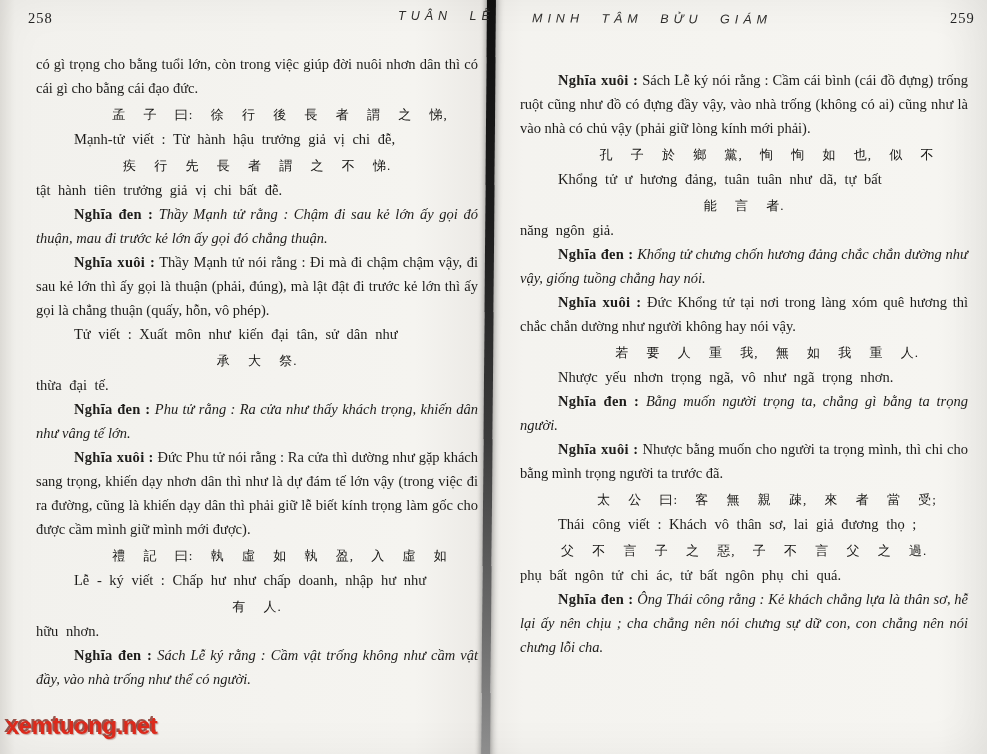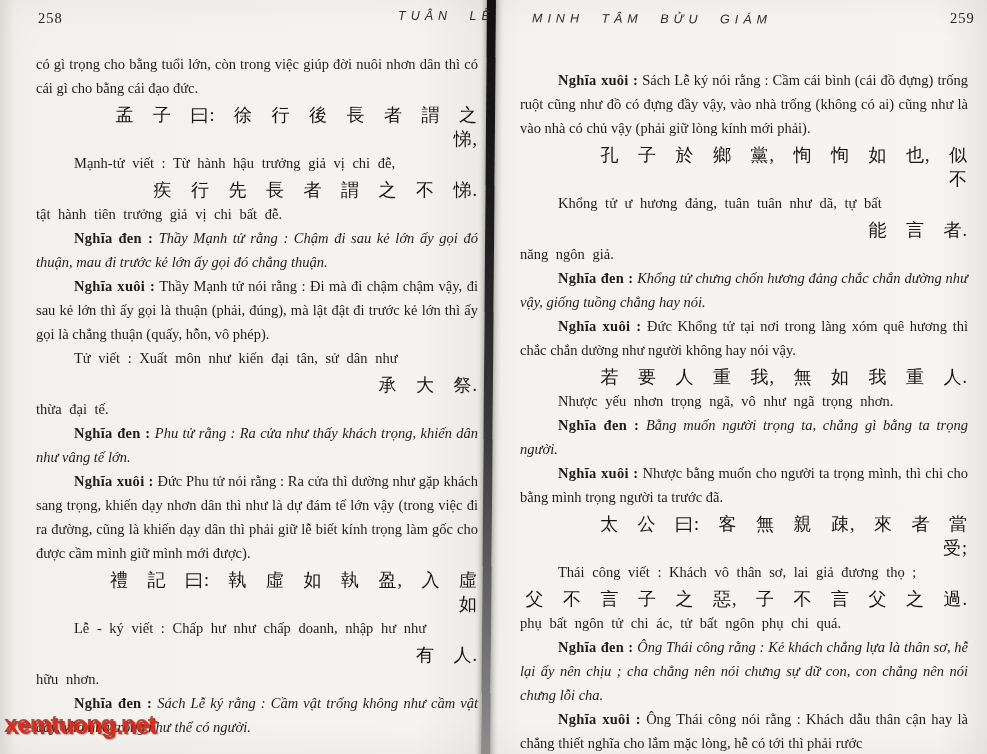--- a/index.html
+++ b/index.html
@@ -20,22 +20,22 @@
   .hdr{position:absolute;font-size:14.5px;letter-spacing:1px;color:#222;}
   .hdr-title{
     position:absolute;font-family:"Liberation Sans",sans-serif;font-style:italic;
     font-size:12.5px;letter-spacing:5px;word-spacing:9px;color:#2e2d2b;white-space:nowrap;
   }
   .col{position:absolute;width:442px;}
   .col-left{left:36px;top:52px;}
   .col-right{left:520px;top:68px;width:448px;}
   .col p{margin:0;font-size:14.5px;line-height:24px;text-align:justify;}
   .col p.cn{
-    font-size:18px;line-height:24px;letter-spacing:1px;word-spacing:13px;
-    text-align:right;margin-top:3px;color:#171614;
+    font-size:13px;line-height:24px;letter-spacing:1px;word-spacing:13px;
+    text-align:center;margin-top:3px;color:#171614;
   }
   .cn.first{text-indent:46px;}
   .tr{word-spacing:4px;}
   .indent{text-indent:38px;}
   .nghia{text-indent:38px;margin-top:4px;}
   .lbl{font-weight:bold;letter-spacing:0.3px;}
   .nd .bd{font-style:italic;}
   .watermark{
     position:absolute;left:6px;top:712px;
     font-family:"Liberation Sans",sans-serif;font-weight:bold;
@@ -43,21 +43,21 @@
     text-shadow:-2px -2px 0 rgba(118,24,14,0.72),1px 1px 1px rgba(118,24,14,0.35);
   }
 </style>
 </head>
 <body>
 
 <div class="sheet">
 
   <div class="gutter"></div>
 
-  <span class="hdr" style="left:38px;top:10px;">258</span>
+  <span class="hdr" style="left:28px;top:10px;">258</span>
   <span class="hdr-title" style="left:398px;top:9px;text-align:center;">TUÂN LỄ</span>
   <span class="hdr-title" style="left:532px;top:12px;transform:rotate(0.3deg);">MINH TÂM BỬU GIÁM</span>
   <span class="hdr" style="left:950px;top:10px;">259</span>
 
   <div class="col col-left">
     <p>có gì trọng cho bằng tuổi lớn, còn trong việc giúp đời nuôi nhơn dân thì có cái gì cho bằng cái đạo đức.</p>
     <p class="cn first">孟 子 曰: 徐 行 後 長 者 謂 之 悌,</p>
     <p class="tr indent">Mạnh-tử viết : Từ hành hậu trưởng giả vị chi đễ,</p>
     <p class="cn">疾 行 先 長 者 謂 之 不 悌.</p>
     <p class="tr">tật hành tiên trưởng giả vị chi bất đễ.</p>
@@ -85,18 +85,17 @@
     <p class="nghia nx"><span class="lbl">Nghĩa xuôi :</span> <span class="bd">Đức Khổng tử tại nơi trong làng xóm quê hương thì chắc chắn dường như người không hay nói vậy.</span></p>
     <p class="cn first">若 要 人 重 我, 無 如 我 重 人.</p>
     <p class="tr indent">Nhược yếu nhơn trọng ngã, vô như ngã trọng nhơn.</p>
     <p class="nghia nd"><span class="lbl">Nghĩa đen :</span> <span class="bd">Bằng muốn người trọng ta, chẳng gì bằng ta trọng người.</span></p>
     <p class="nghia nx"><span class="lbl">Nghĩa xuôi :</span> <span class="bd">Nhược bằng muốn cho người ta trọng mình, thì chi cho bằng mình trọng người ta trước đã.</span></p>
     <p class="cn first">太 公 曰: 客 無 親 疎, 來 者 當 受;</p>
     <p class="tr indent">Thái công viết : Khách vô thân sơ, lai giả đương thọ ;</p>
     <p class="cn">父 不 言 子 之 惡, 子 不 言 父 之 過.</p>
     <p class="tr">phụ bất ngôn tử chi ác, tử bất ngôn phụ chi quá.</p>
     <p class="nghia nd"><span class="lbl">Nghĩa đen :</span> <span class="bd">Ông Thái công rằng : Kẻ khách chẳng lựa là thân sơ, hễ lại ấy nên chịu ; cha chẳng nên nói chưng sự dữ con, con chẳng nên nói chưng lỗi cha.</span></p>
-    <p class="nghia nx"><span class="lbl">Nghĩa xuôi :</span> <span class="bd">Ông Thái công nói rằng : Khách dẫu thân cận hay là chẳng thiết nghĩa cho lắm mặc lòng, hễ có tới thì phải rước</span></p>
   </div>
 
   <div class="watermark">xemtuong.net</div>
 
 </div>
 
 </body></html>

